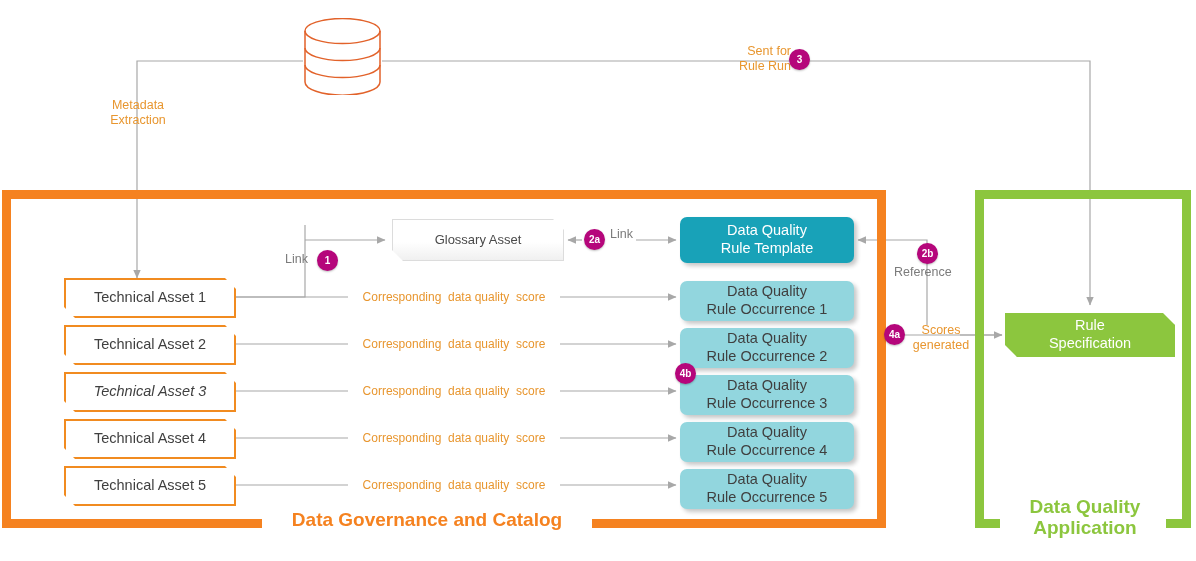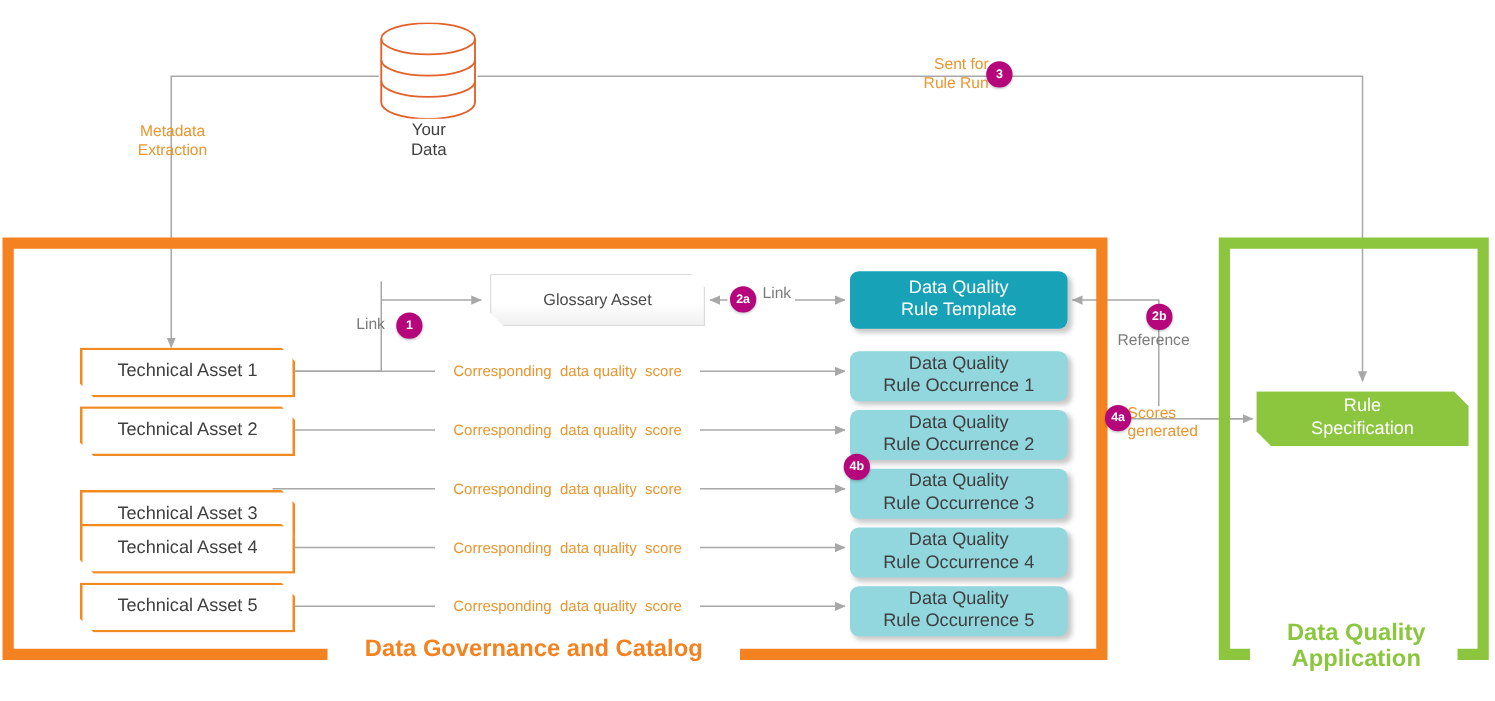--- a/index.html
+++ b/index.html
@@ -169,21 +169,21 @@
     white-space: pre-line;
   }
   .lbl-orange { color: #e8962f; }
   .lbl-gray   { color: #7b7b7b; }
 
   .lbl-metadata   { left: 88px;  top: 98px;  width: 100px; font-size: 12.5px; text-align: center; }
   .lbl-sentfor    { left: 715px; top: 44px;  width: 76px;  font-size: 12.5px; text-align: right; }
   .lbl-link1      { left: 285px; top: 252px; font-size: 12.5px; }
   .lbl-link2a     { left: 610px; top: 227px; font-size: 12.5px; }
   .lbl-reference  { left: 894px; top: 265px; font-size: 12.5px; }
-  .lbl-scores     { left: 902px; top: 323px; width: 78px; font-size: 12.5px; }
+  .lbl-scores     { left: 902px; top: 323px; width: 78px; font-size: 12.5px; text-align: center; }
 
   .score-line {
     position: absolute;
     z-index: 3;
     font-size: 12px;
     color: #e8962f;
     white-space: pre;
     text-align: center;
     width: 220px;
   }
@@ -259,22 +259,20 @@
 Application</div>
 
   <svg class="cylinder" viewBox="0 0 79 77" xmlns="http://www.w3.org/2000/svg">
     <g fill="none" stroke="#e2622a" stroke-width="1.5">
       <path d="M2,13 L2,64 A37,13 0 0 0 77,64 L77,13"></path>
       <ellipse cx="39.5" cy="13" rx="37.5" ry="12.5"></ellipse>
       <path d="M2,30 A37.5,12.5 0 0 0 77,30"></path>
       <path d="M2,47 A37.5,12.5 0 0 0 77,47"></path>
     </g>
   </svg>
-  <div class="cyl-label">Your
-Data</div>
 
   <div class="lbl lbl-orange lbl-metadata">Metadata
 Extraction</div>
   <div class="lbl lbl-orange lbl-sentfor">Sent for
 Rule Run</div>
   <div class="lbl lbl-gray lbl-link1">Link</div>
   <div class="lbl lbl-gray lbl-link2a">Link</div>
   <div class="lbl lbl-gray lbl-reference">Reference</div>
   <div class="lbl lbl-orange lbl-scores">Scores
 generated</div>
@@ -285,21 +283,21 @@
   <div class="badge badge-md" style="left:789px; top:49px;">3</div>
   <div class="badge badge-md" style="left:884px; top:324px;">4a</div>
   <div class="badge badge-md" style="left:675px; top:363px;">4b</div>
 
   <div class="node tech-asset" style="left:44px; top:278px;">
     <span>Technical Asset 1</span>
   </div>
   <div class="node tech-asset" style="left:44px; top:325px;">
     <span>Technical Asset 2</span>
   </div>
-  <div class="node tech-asset" style="left:44px; top:392px;">
+  <div class="node tech-asset" style="left:44px; top:372px;font-style:italic;">
     <span>Technical Asset 3</span>
   </div>
   <div class="node tech-asset" style="left:44px; top:419px;">
     <span>Technical Asset 4</span>
   </div>
   <div class="node tech-asset" style="left:44px; top:466px;">
     <span>Technical Asset 5</span>
   </div>
 
   <div class="node glossary">

